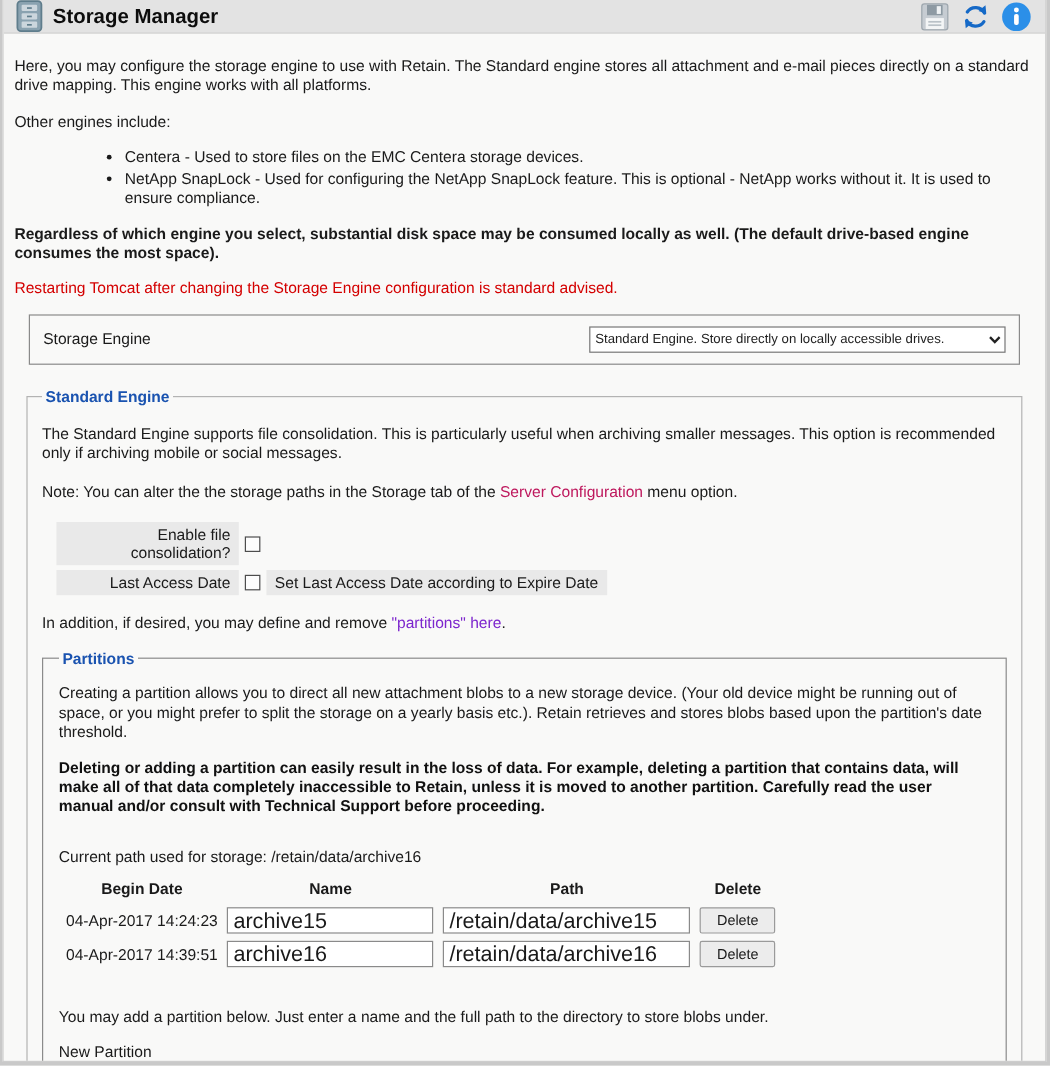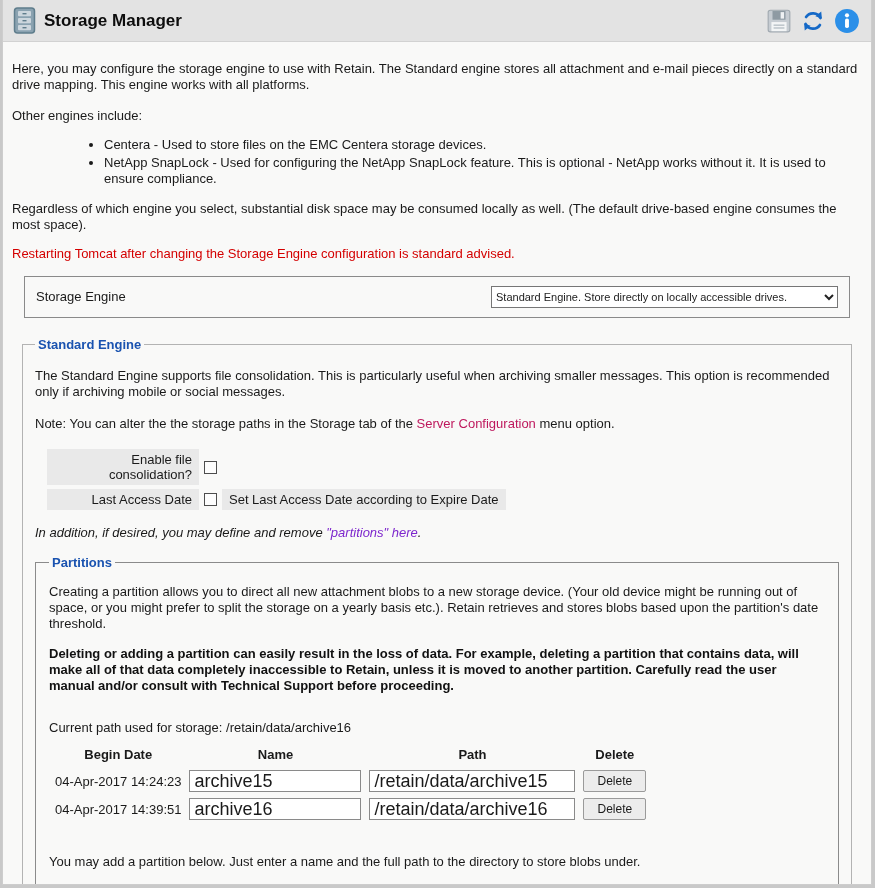--- a/index.html
+++ b/index.html
@@ -14,21 +14,21 @@
   .page {
     margin: 0 3px 3px 2px;
     height: 885px;
     background: #f9f9f8;
     border: 1px solid #cdcdcd;
     border-top: none;
     overflow: hidden;
   }
   
   .header {
-    height: 42px;
+    height: 28px;
     background: #e3e3e3;
     border-bottom: 1px solid #d2d2d2;
     display: flex; align-items: center;
     padding: 0 10px;
   }
   .header .title {
     font-size: 17px; font-weight: bold; color: #0d0d0d;
     margin-left: 8px; flex: 1;
   }
   .hdr-btn {
@@ -36,21 +36,21 @@
     display: flex; align-items: center; justify-content: center;
     cursor: pointer; background: transparent; border: none; padding: 0;
   }
   
   .content { padding: 8px 9px 0 9px; }
   p { margin: 0; line-height: 1.22; }
   .p-intro { margin-top: 11px; }
   .p-other { margin-top: 15px; }
   ul.engines { margin: 13px 0 0 0; padding-left: 92px; }
   ul.engines li { margin-bottom: 2px; line-height: 1.25; }
-  .p-disk { margin-top: 14px; }
+  .p-disk { margin-top: 14px; font-weight: bold; }
   .p-warning { margin-top: 13px; color: #d40000; }
   
   .selector-box {
     margin: 14px 12px 0 12px;
     border: 1px solid #8a8a8a;
     padding: 9px 11px;
     display: flex; align-items: center;
     background: #f9f9f8;
     justify-content: space-between;
   }
@@ -86,21 +86,21 @@
   .cell-gray {
     background: #e9e9e9; padding: 3px 7px;
     line-height: 15px;
   }
   .chk-label { width: 152px; text-align: right; }
   .checkbox {
     display: inline-block; width: 13px; height: 13px;
     border: 1px solid #4d4d4d; background: #fdfdfd;
     margin: 0 5px; cursor: pointer; flex: 0 0 auto;
   }
-  .p-addition { margin-top: 15px; font-style: italic; }
+  .p-addition { margin-top: 15px; }
   
   .p-part1 { margin-top: 14px; }
   .p-part-warn { margin-top: 14px; font-weight: bold; color: #111; }
   .p-current { margin-top: 26px; }
   
   table.part-table { border-collapse: collapse; margin: 10px 0 0 2px; }
   table.part-table th {
     font-weight: bold; font-size: 13px; text-align: center;
     padding: 2px 4px 6px 4px;
   }

